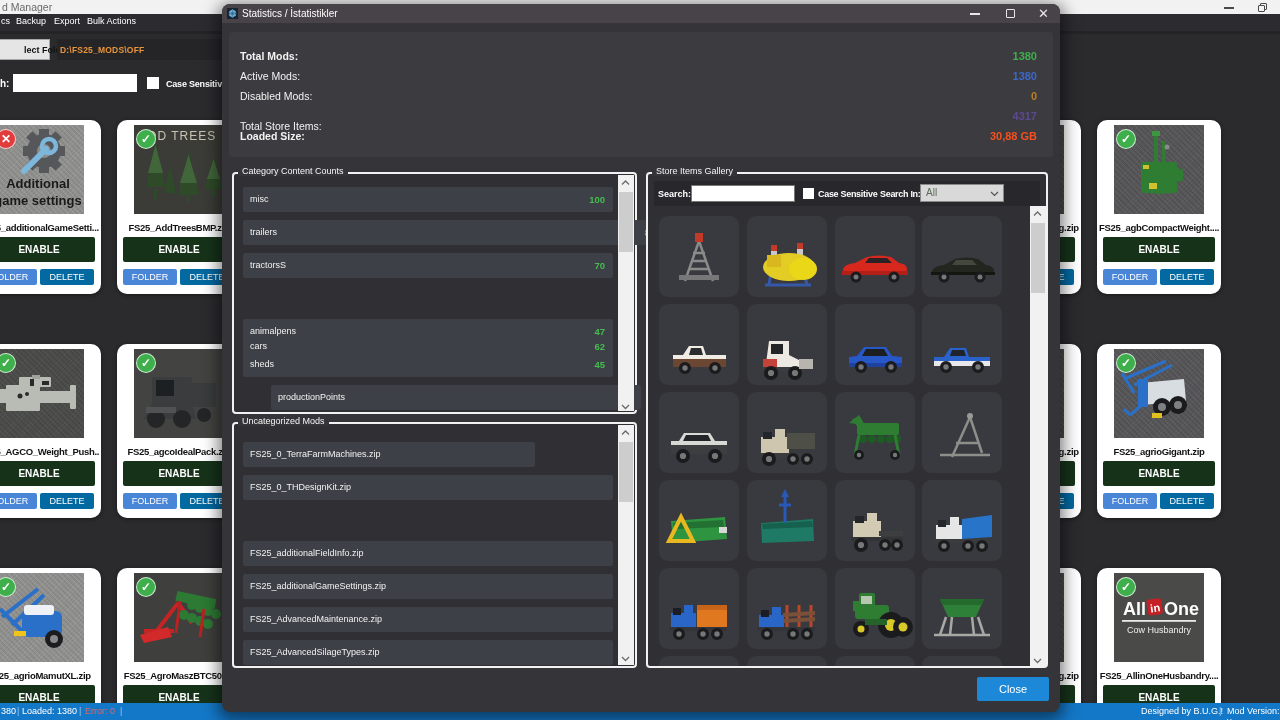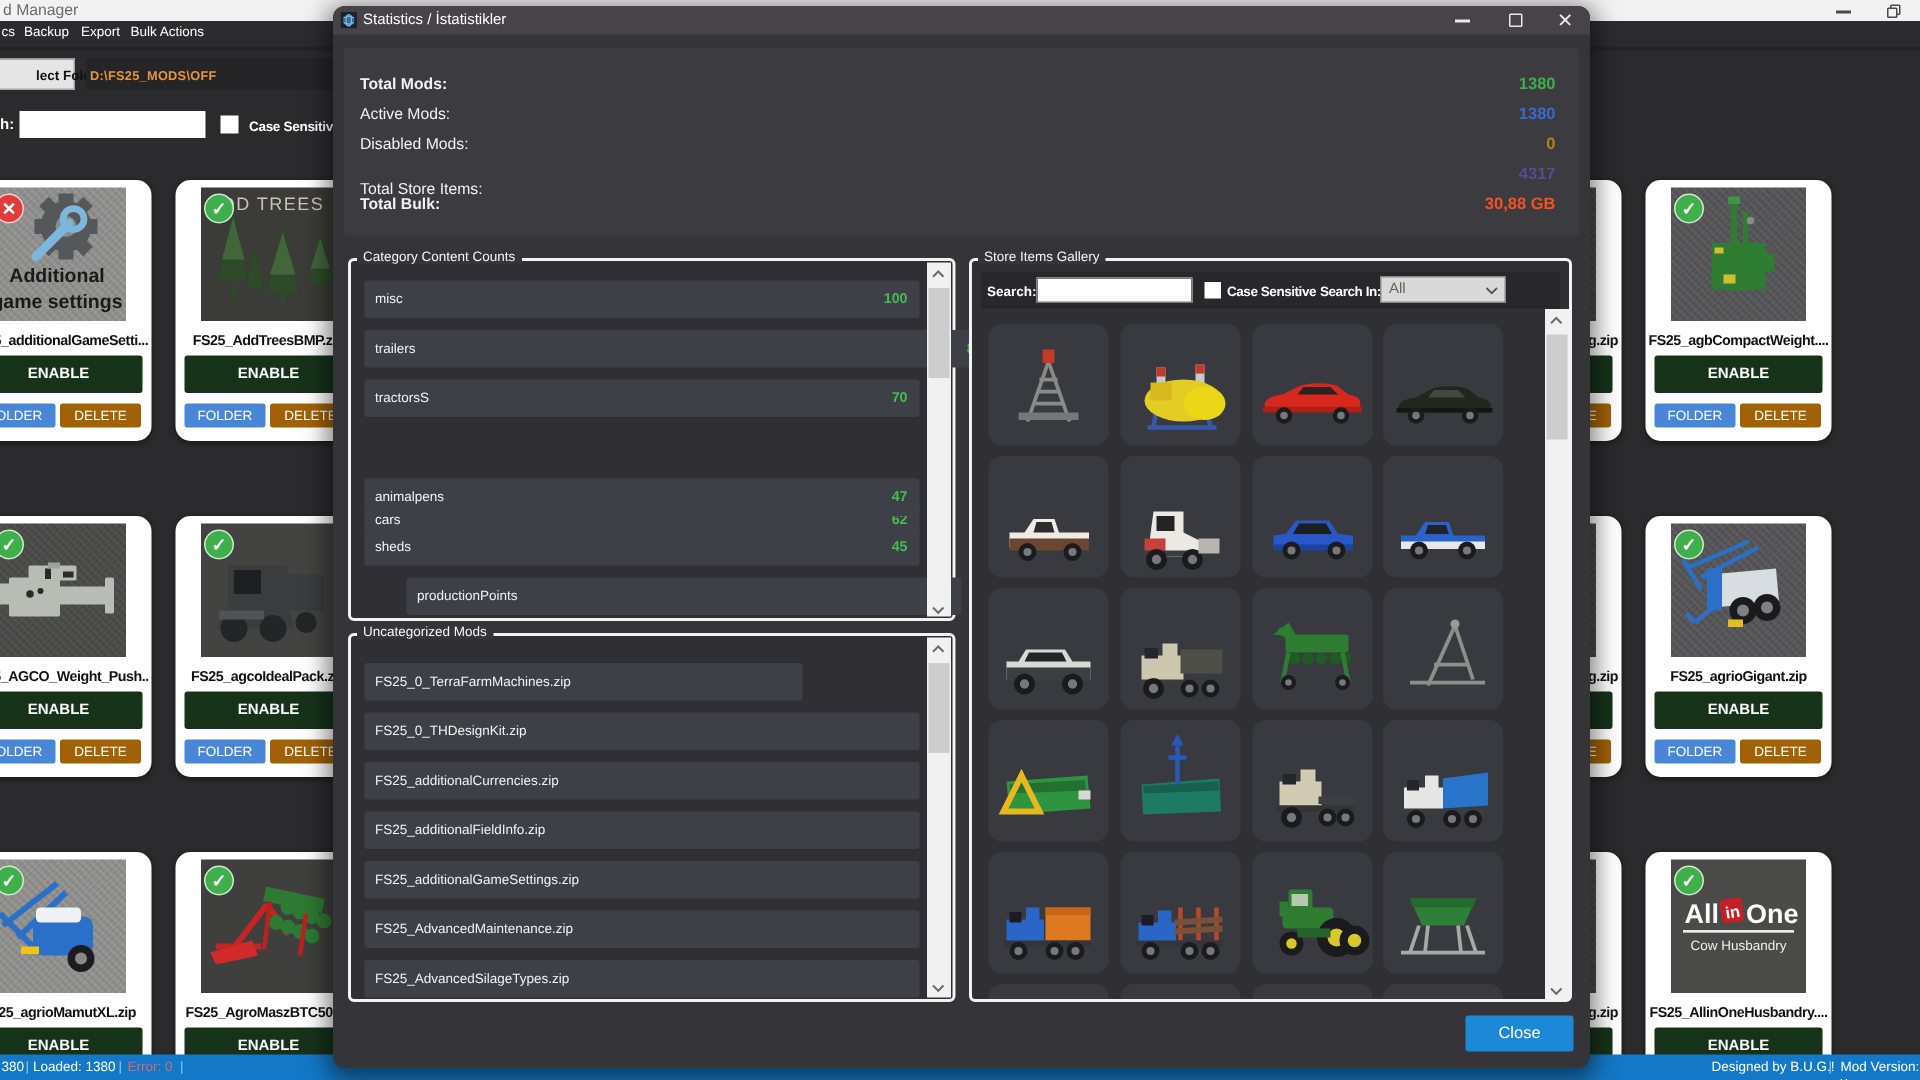--- a/index.html
+++ b/index.html
@@ -20,21 +20,21 @@
 .badge{position:absolute;left:19px;top:9px;width:20px;height:20px;border-radius:50%;
   display:flex;align-items:center;justify-content:center;font-weight:bold;color:#fff;font-size:12px;z-index:3;}
 .bgreen{background:#3faf4c;border:1px solid rgba(255,255,255,0.75);}
 .bred{background:#e23b3b;border:1px solid rgba(255,255,255,0.75);}
 .cname{position:absolute;left:2px;top:102px;width:120px;text-align:center;font-size:9.5px;letter-spacing:-0.3px;
   font-weight:bold;color:#111;white-space:nowrap;overflow:hidden;}
 .cenable{position:absolute;left:6px;top:117px;width:112px;height:25px;background:#16331a;
   color:#fff;font-weight:bold;font-size:10px;text-align:center;line-height:25px;border-radius:2px;}
 .cfolder{position:absolute;left:6px;top:149px;width:54px;height:16px;background:#4a86d8;
   color:#fff;font-size:9px;text-align:center;line-height:16px;border-radius:2px;}
-.cdelete{position:absolute;left:63px;top:149px;width:54px;height:16px;background:#a16207;
+.cdelete{position:absolute;left:63px;top:149px;width:54px;height:16px;background:#0369a1;
   color:#fff;font-size:9px;text-align:center;line-height:16px;border-radius:2px;}
 .grp{position:absolute;border:2px solid #f2f2f2;border-radius:4px;background:#303034;}
 .grplbl{position:absolute;font-size:9px;color:#f5f5f5;background:#353539;padding:0 4px;z-index:2;}
 .lrow{position:absolute;left:11px;width:370px;height:25px;background:#3d4046;border-radius:2px;
   color:#f2f2f2;font-size:9px;line-height:25px;padding-left:7px;}
 .lval{position:absolute;right:8px;top:0;font-weight:bold;color:#46bb50;font-size:9.5px;}
 .sbar{position:absolute;width:16px;background:#f1f1f1;}
 .sthumb{position:absolute;left:1px;width:14px;background:#cdcdcd;}
 .tile{position:absolute;width:80px;height:81px;background:#393940;border-radius:9px;overflow:hidden;}
 </style></head><body>
@@ -321,21 +321,21 @@
 <div class="abs" style="left:816px;top:2px;font-size:13px;color:#e8e8e8;">✕</div>
 <div class="abs" style="left:7px;top:28px;width:824px;height:125px;background:#3b3b40;border-radius:3px;"></div>
 <div class="abs" style="left:18px;top:46px;font-size:10.5px;color:#f2f2f2;font-weight:bold;">Total Mods:</div>
 <div class="abs" style="right:23px;top:46px;font-size:11px;color:#3fae4a;font-weight:bold;">1380</div>
 <div class="abs" style="left:18px;top:66px;font-size:10.5px;color:#f2f2f2;font-weight:normal;">Active Mods:</div>
 <div class="abs" style="right:23px;top:66px;font-size:11px;color:#3d68c8;font-weight:bold;">1380</div>
 <div class="abs" style="left:18px;top:86px;font-size:10.5px;color:#f2f2f2;font-weight:normal;">Disabled Mods:</div>
 <div class="abs" style="right:23px;top:86px;font-size:11px;color:#bd7d1e;font-weight:bold;">0</div>
 <div class="abs" style="left:18px;top:106px;font-size:10.5px;color:#f2f2f2;font-weight:normal;margin-top:10px;">Total Store Items:</div>
 <div class="abs" style="right:23px;top:106px;font-size:11px;color:#5d4a91;font-weight:bold;">4317</div>
-<div class="abs" style="left:18px;top:126px;font-size:10.5px;color:#f2f2f2;font-weight:bold;">Total Bulk:</div>
+<div class="abs" style="left:18px;top:126px;font-size:10.5px;color:#f2f2f2;font-weight:bold;">Loaded Size:</div>
 <div class="abs" style="right:23px;top:126px;font-size:11px;color:#f4511e;font-weight:bold;">30,88 GB</div>
 <div class="grp" style="left:10px;top:168px;width:405px;height:242px;"></div>
 <div class="grplbl" style="left:16px;top:162px;">Category Content Counts</div>
 <div class="lrow" style="left:21px;top:183px;width:370px;">misc<span class="lval">100</span></div>
 <div class="lrow" style="left:21px;top:216px;width:420px;">trailers<span class="lval">88</span></div>
 <div class="lrow" style="left:21px;top:249px;width:370px;">tractorsS<span class="lval">70</span></div>
 <div class="lrow" style="left:21px;top:282px;width:370px;margin-top:48px;">cars<span class="lval">62</span></div>
 <div class="lrow" style="left:21px;top:315px;width:370px;">animalpens<span class="lval">47</span></div>
 <div class="lrow" style="left:21px;top:348px;width:370px;">sheds<span class="lval">45</span></div>
 <div class="lrow" style="left:21px;top:381px;width:370px;margin-left:28px;">productionPoints<span class="lval">42</span></div>
@@ -344,21 +344,20 @@
         <path d="M1 4.5 L4.5 1 L8 4.5" stroke="#6a6a6a" stroke-width="1.3" fill="none"></path>
       </svg>
 <svg class="abs" style="left:399px;top:400px" width="9" height="6">
         <path d="M1 1 L4.5 4.5 L8 1" stroke="#6a6a6a" stroke-width="1.3" fill="none"></path>
       </svg>
 <div class="sthumb abs" style="left:397px;top:188px;height:60px;"></div>
 <div class="grp" style="left:10px;top:418px;width:405px;height:246px;"></div>
 <div class="grplbl" style="left:16px;top:412px;">Uncategorized Mods</div>
 <div class="lrow" style="left:21px;top:438px;width:292px;">FS25_0_TerraFarmMachines.zip</div>
 <div class="lrow" style="left:21px;top:471px;width:370px;">FS25_0_THDesignKit.zip</div>
-<div class="lrow" style="left:21px;top:504px;width:370px;">FS25_additionalCurrencies.zip</div>
 <div class="lrow" style="left:21px;top:537px;width:370px;">FS25_additionalFieldInfo.zip</div>
 <div class="lrow" style="left:21px;top:570px;width:370px;">FS25_additionalGameSettings.zip</div>
 <div class="lrow" style="left:21px;top:603px;width:370px;">FS25_AdvancedMaintenance.zip</div>
 <div class="lrow" style="left:21px;top:636px;width:370px;">FS25_AdvancedSilageTypes.zip</div>
 <div class="sbar" style="left:396px;top:421px;height:240px;"></div>
 <svg class="abs" style="left:399px;top:426px" width="9" height="6">
         <path d="M1 4.5 L4.5 1 L8 4.5" stroke="#6a6a6a" stroke-width="1.3" fill="none"></path>
       </svg>
 <svg class="abs" style="left:399px;top:652px" width="9" height="6">
         <path d="M1 1 L4.5 4.5 L8 1" stroke="#6a6a6a" stroke-width="1.3" fill="none"></path>

